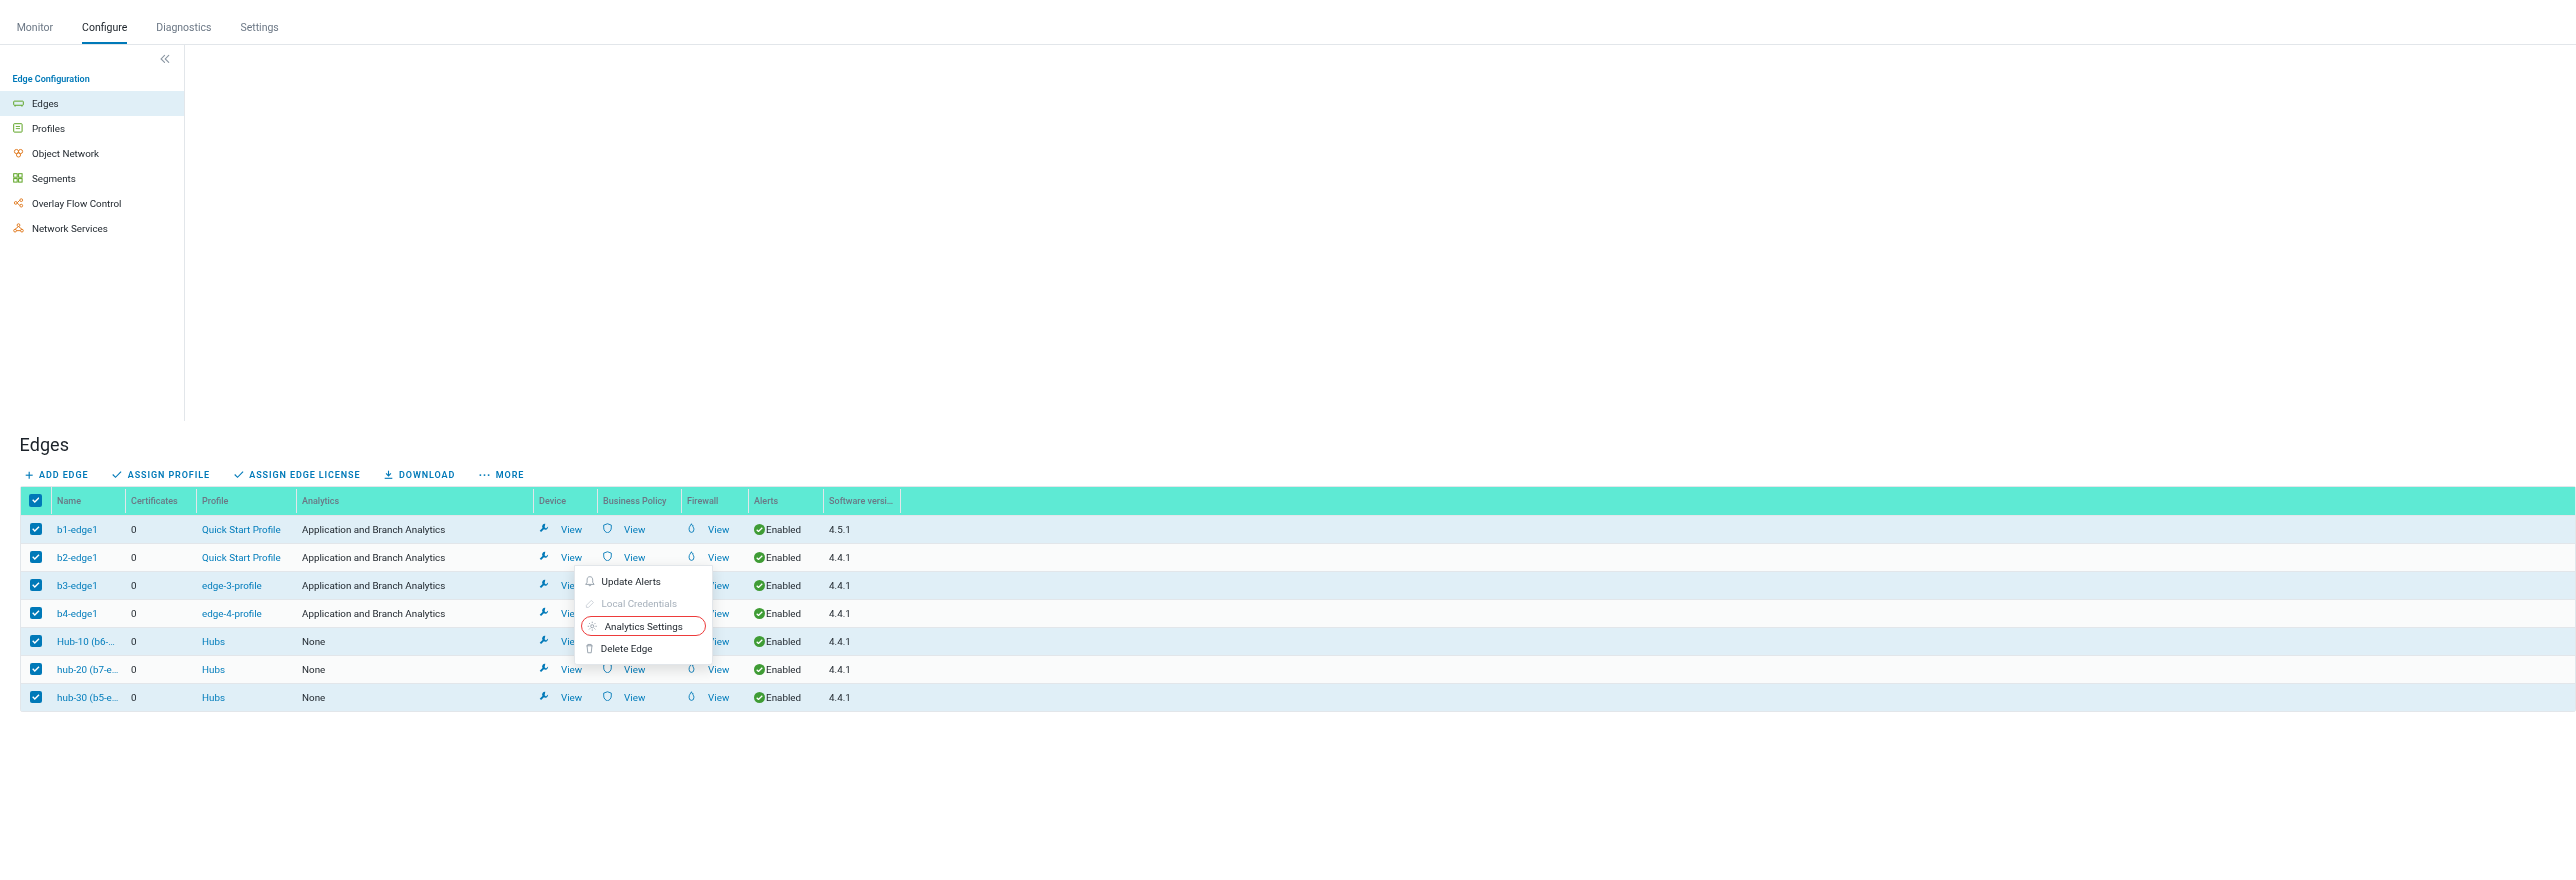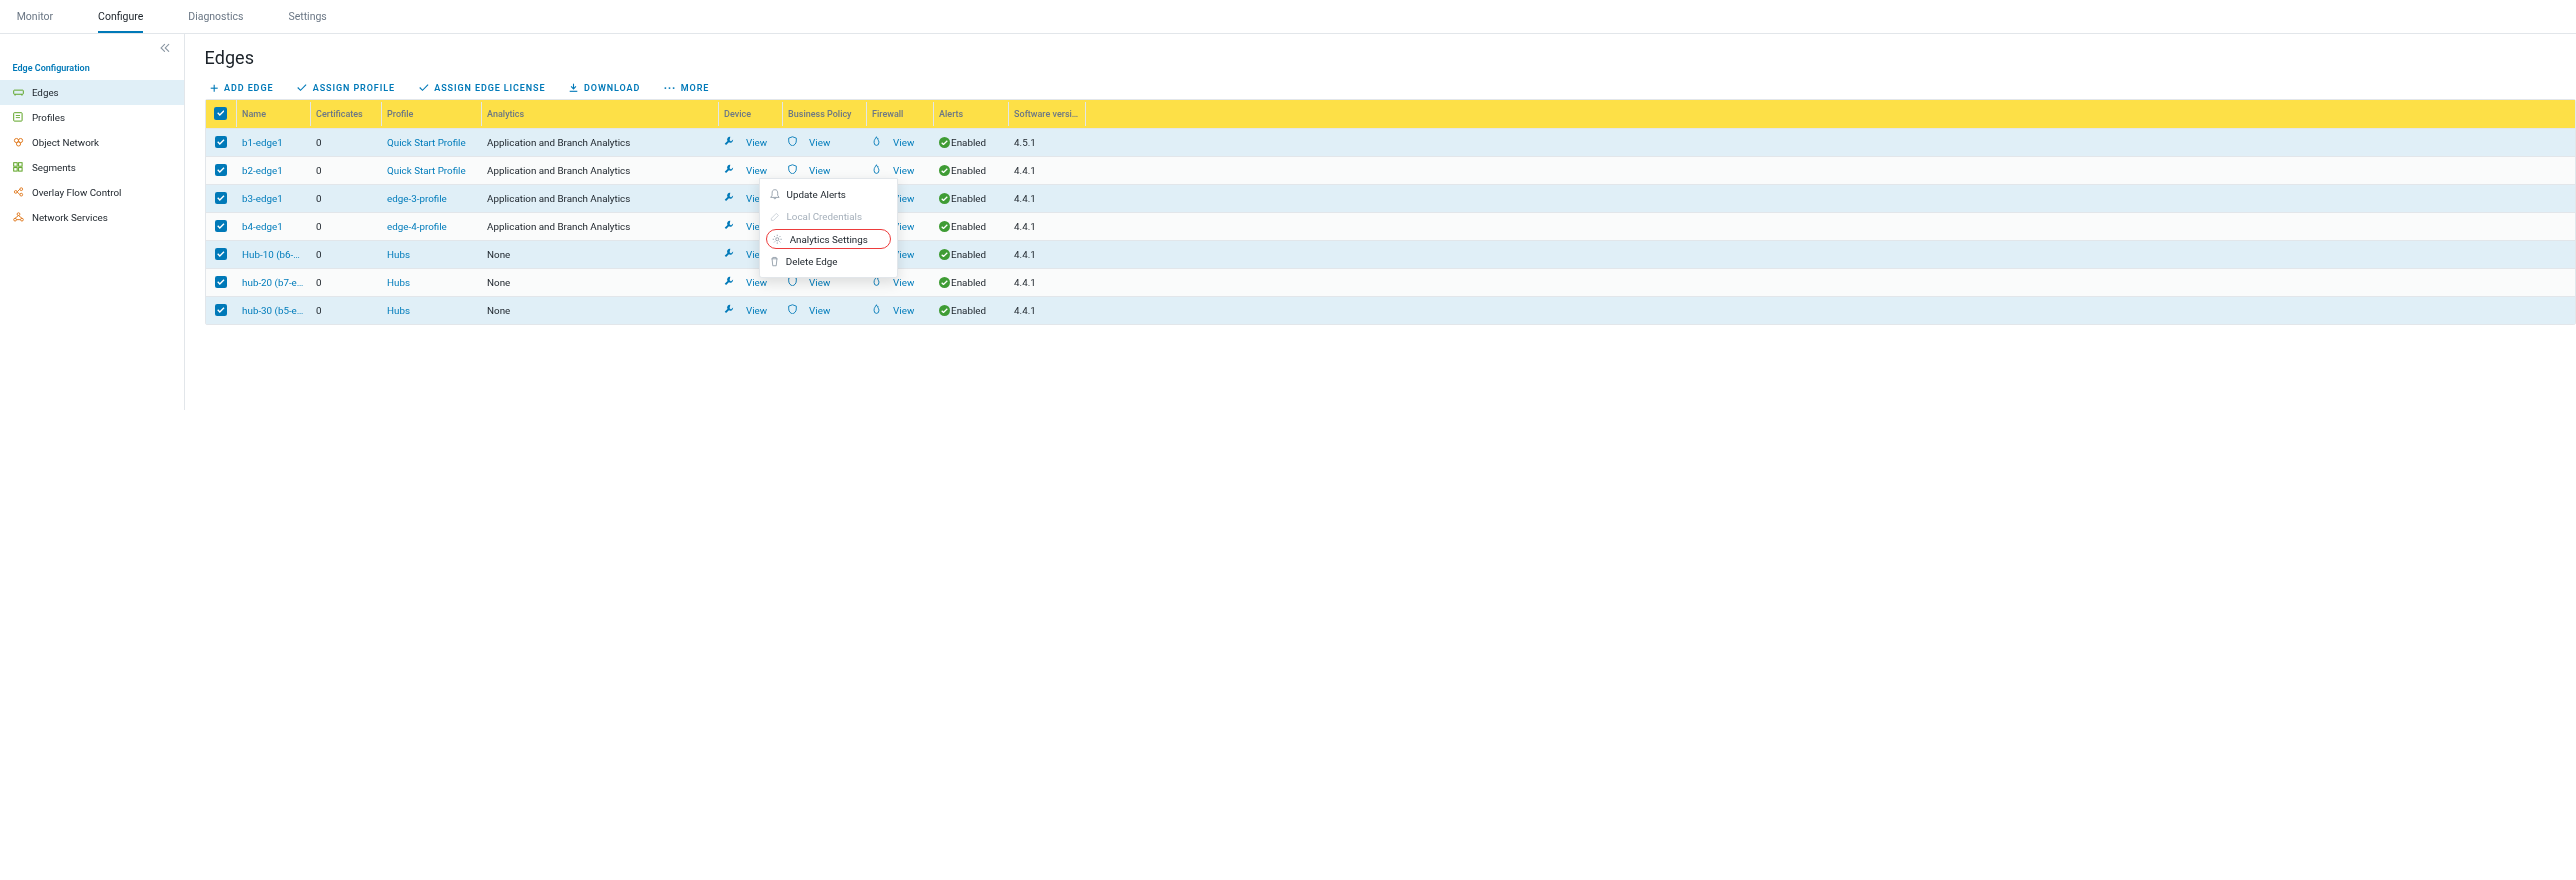--- a/index.html
+++ b/index.html
@@ -13,25 +13,25 @@
     --green:#3f9c35;
     --link:#007cbb;
     --header-bg:#ffffff;
     --side-active:#e0eff7;
     --highlight-red:#ed3b3b;
     font-family: "Segoe UI", Roboto, "Helvetica Neue", Arial, sans-serif;
   }
   html,body{margin:0;padding:0;background:#fff;color:var(--text);}
   *{box-sizing:border-box;}
   
-  .topnav{display:flex;gap:45px;padding:7px 16.7px 0 16.7px;border-bottom:0.7px solid var(--border);}
+  .topnav{display:flex;gap:29px;padding:7px 16.7px 0 16.7px;border-bottom:0.7px solid var(--border);margin-top:11px;}
   .topnav .tab{padding:2.8px 0 8.4px 0;font-size:10.5px;color:var(--muted);cursor:pointer;border-bottom:2.1px solid transparent;}
   .topnav .tab.active{color:var(--text);border-bottom-color:var(--blue);text-align:center;}
   
-  .body{display:flex;}
+  .body{display:flex;flex-direction:column;}
   .sidebar{width:185px;border-right:0.7px solid var(--border);min-height:376px;}
   .sidebar-hdr{display:flex;justify-content:flex-end;padding:8.4px 12.5px 5.6px 12.5px;}
   .collapse-icon{color:#8a96a2;font-size:9.8px;}
   .side-section-title{color:var(--blue);font-size:9px;font-weight:600;padding:2.8px 12.5px 7px 12.5px;}
   .side-item{display:flex;align-items:center;gap:8.4px;padding:7px 12.5px;font-size:9.8px;color:var(--text);cursor:pointer;}
   .side-item.active{background:var(--side-active);}
   .side-item .ic{width:11px;display:flex;justify-content:center;}
   .ic-green svg{stroke:#5aa220;fill:none;}
   .ic-orange svg{stroke:#e07a1f;fill:none;}
   .main{flex:1;padding:12.5px 0 0 19.5px;position:relative;}
@@ -42,21 +42,21 @@
   .srch .mag{margin-right:4.2px;color:#8a96a2;}
   .srch .info{color:#8a96a2;}
   .filter-btn{color:var(--blue);}
   
   .actions{display:flex;gap:24px;align-items:flex-end;margin-bottom:5.6px;padding-left:5.6px;}
   .act{display:inline-flex;align-items:center;gap:5.6px;color:var(--blue);font-size:9px;letter-spacing:0.9px;font-weight:600;cursor:pointer;}
   .act .gi{display:inline-flex;}
   
   .tbl{border:0.7px solid var(--border);border-radius:2.1px;overflow:visible;}
   .trow{display:grid;grid-template-columns:31px 74px 71px 100px 237px 64px 84px 67px 75px 77px;align-items:center;min-height:28px;font-size:9.8px;}
-  .trow.head{background:#fde047;color:var(--muted);font-weight:500;font-size:9px;}
+  .trow.head{background:#5eead4;color:var(--muted);font-weight:500;font-size:9px;}
   .trow.head > div{padding:7px 5.6px;border-right:0.7px solid var(--border);white-space:nowrap;overflow:hidden;text-overflow:ellipsis;}
   .trow.body > div{padding:6.3px 5.6px;white-space:nowrap;overflow:hidden;text-overflow:ellipsis;}
   .trow.body{border-top:0.7px solid var(--border);}
   .trow.sel{background:var(--row-sel);}
   .trow.alt{background:var(--row-alt);}
   .chk{display:flex;align-items:center;justify-content:center;}
   .chk .box{width:12.5px;height:12.5px;border-radius:2.1px;background:var(--blue);display:flex;align-items:center;justify-content:center;}
   .chk .box svg{stroke:#fff;}
   .lnk{color:var(--link);cursor:pointer;}
   .view{display:inline-flex;align-items:flex-end;gap:12px;color:var(--link);cursor:pointer;}

